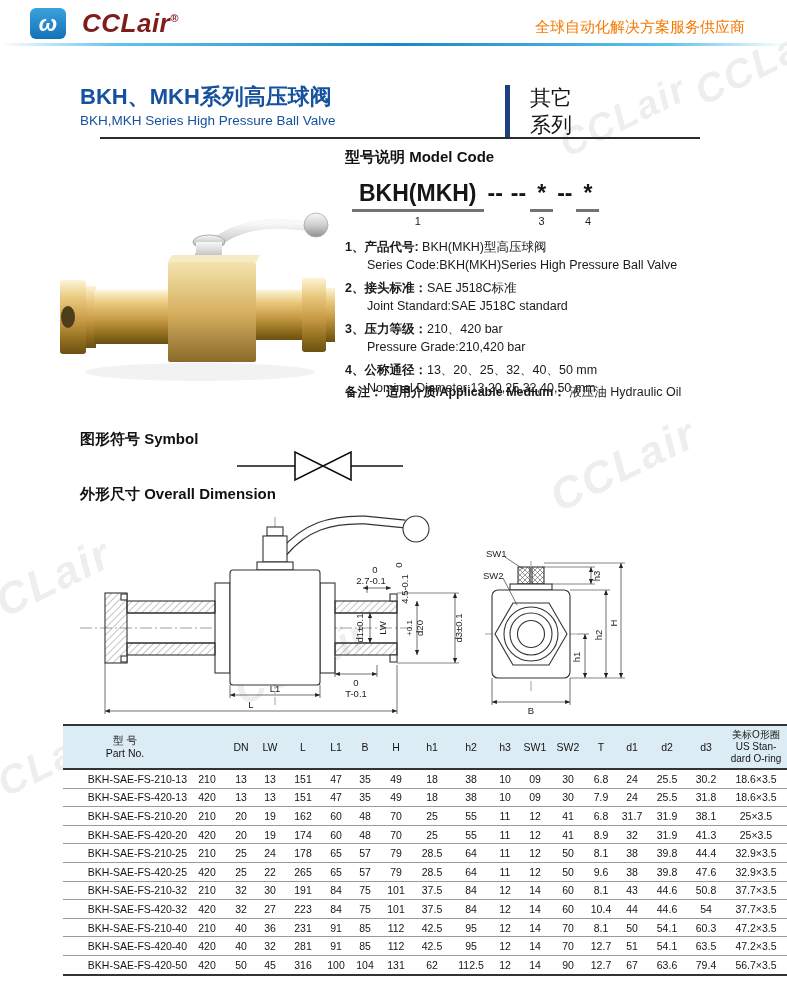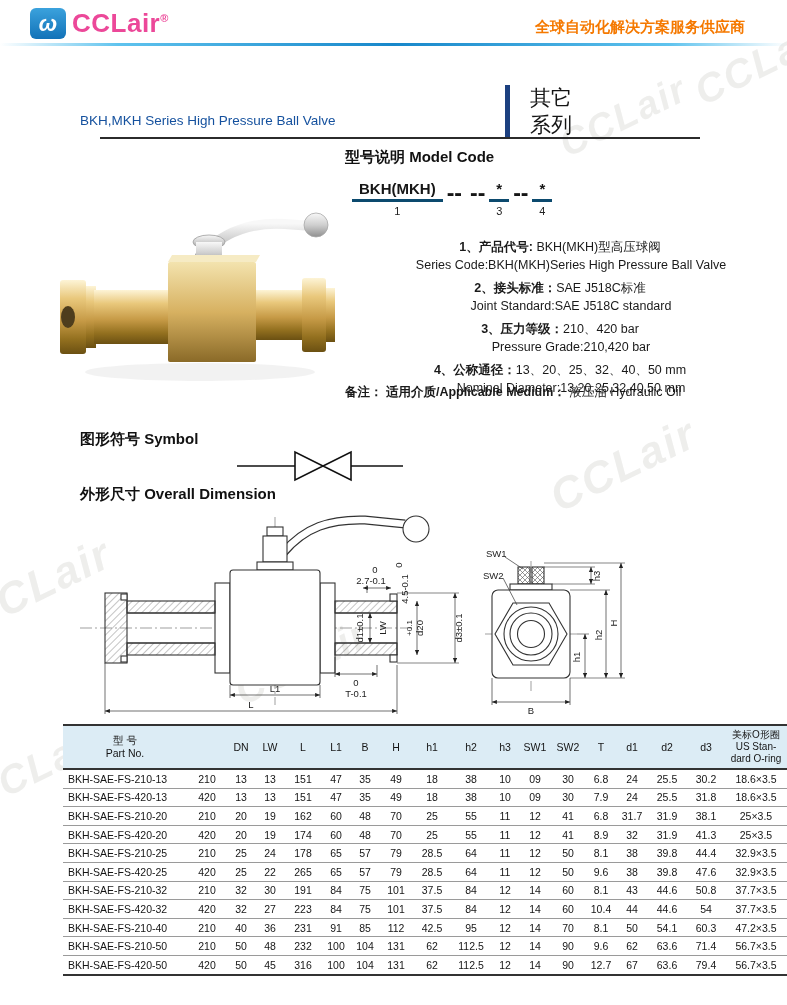--- a/index.html
+++ b/index.html
@@ -3,60 +3,60 @@
 <meta charset="utf-8">
 <style>
   html,body{margin:0;padding:0;background:#fff;}
   .page{position:relative;width:787px;height:1005px;background:#ffffff;overflow:hidden;
         font-family:"Liberation Sans",sans-serif;color:#1a1a1a;}
   
   .logo{position:absolute;left:30px;top:8px;display:flex;align-items:center;}
   .logo-box{width:36px;height:31px;border-radius:6px;background:linear-gradient(180deg,#3ba2dd,#1272b8);
             display:flex;align-items:center;justify-content:center;color:#fff;font-size:22px;
             font-style:italic;font-weight:bold;line-height:1;}
-  .logo-text{font-size:26px;font-weight:bold;color:#ec4899;margin-left:6px;letter-spacing:0.5px;}
+  .logo-text{font-size:26px;font-weight:bold;color:#7f1d1d;margin-left:16px;letter-spacing:0.5px;font-style:italic;}
   .logo-reg{font-size:11px;vertical-align:super;font-weight:bold;}
-  .tagline{position:absolute;right:42px;top:18px;font-size:15px;font-weight:bold;color:#f57900;}
+  .tagline{position:absolute;right:42px;top:18px;font-size:15px;font-weight:normal;color:#f57900;}
   .divider{position:absolute;left:0;top:43px;width:787px;height:3px;
            background:linear-gradient(90deg,rgba(255,255,255,0),#5fc3ee 15%,#1787ca 50%,#5fc3ee 85%,rgba(255,255,255,0));}
   
   .title-zh{position:absolute;left:80px;top:82px;font-size:22px;font-weight:bold;color:#15519e;}
   .title-en{position:absolute;left:80px;top:113px;font-size:13.5px;color:#15519e;}
   .series{position:absolute;left:505px;top:85px;border-left:5px solid #1c4080;padding-left:20px;
           font-family:"Liberation Serif",serif;font-size:21px;line-height:27px;color:#141414;}
   .title-rule{position:absolute;left:100px;top:137px;width:600px;border-top:2px solid #2b2b2b;}
   
   .section-h{position:absolute;font-size:15px;font-weight:bold;color:#111;}
   .mc-row{position:absolute;left:352px;top:180px;display:flex;align-items:flex-start;}
   .mc-part{display:flex;flex-direction:column;align-items:center;}
-  .mc-text{font-size:15px;font-weight:bold;color:#161616;padding:0 7px 2px;border-bottom:3px solid #0c4a6e;}
+  .mc-text{font-size:23px;font-weight:bold;color:#161616;padding:0 7px 2px;border-bottom:3px solid #737373;}
   .mc-sep{font-size:23px;font-weight:bold;padding:0 4px;color:#161616;}
   .mc-num{font-size:11px;margin-top:3px;color:#222;}
   
   .specs{position:absolute;left:345px;top:238px;width:430px;font-size:12.5px;}
-  .spec-item{margin-bottom:5px;text-align:center;}
+  .spec-item{margin-bottom:5px;}
   .spec-zh{line-height:18px;}
   .spec-num,.spec-label{font-weight:bold;}
   .spec-en{line-height:18px;padding-left:22px;}
   .note{position:absolute;left:345px;top:384px;font-size:12.5px;}
   .note b{font-weight:bold;}
   
   .photo{position:absolute;left:50px;top:210px;}
   .symbol-svg{position:absolute;left:235px;top:448px;}
   .drawing{position:absolute;left:65px;top:505px;}
   svg text{font-family:"Liberation Sans",sans-serif;fill:#222;}
   
   .dim-table{position:absolute;left:63px;top:724px;border-collapse:collapse;table-layout:fixed;
              width:724px;font-size:10.5px;color:#151515;}
   .dim-table thead th{background:#dcecf5;font-weight:normal;border-top:2px solid #333;
              border-bottom:2px solid #333;padding:3px 0;line-height:1.2;text-align:center;}
   .dim-table thead th.small{font-size:10px;}
   .dim-table td{border-bottom:1px solid #9a9a9a;text-align:center;padding:2.8px 0;white-space:nowrap;}
   .dim-table tr:last-child td{border-bottom:2px solid #333;}
-  .dim-table td:first-child{text-align:left;padding-left:5px;}
+  .dim-table td:first-child{text-align:right;padding-left:5px;}
   
   .wm{position:absolute;font-size:44px;font-weight:bold;font-style:italic;color:#cfcfcb;
       opacity:0.35;transform:rotate(-26deg);pointer-events:none;letter-spacing:2px;}
 </style>
 </head>
 <body>
 
 <div class="page">
 
   <div class="wm" style="left:555px;top:95px;font-size:38px;">CCLair</div>
@@ -66,20 +66,21 @@
   <div class="wm" style="left:-40px;top:560px;">CCLair</div>
   <div class="wm" style="left:-35px;top:745px;font-size:40px;">CCLair</div>
 
   <div class="logo">
     <div class="logo-box">ω</div>
     <div class="logo-text"><span>CCLair</span><span class="logo-reg">®</span></div>
   </div>
   <div class="tagline">全球自动化解决方案服务供应商</div>
   <div class="divider"></div>
 
+  <div class="title-zh">BKH、MKH系列高压球阀</div>
   <div class="title-en">BKH,MKH Series High Pressure Ball Valve</div>
   <div class="series">
     <div>其它</div>
     <div>系列</div>
   </div>
   <div class="title-rule"></div>
 
   <div class="section-h" style="left:345px;top:148px;">型号说明 Model Code</div>
   <div class="mc-row">
     <span class="mc-part">
@@ -553,38 +554,38 @@
           <td>12</td>
           <td>14</td>
           <td>70</td>
           <td>8.1</td>
           <td>50</td>
           <td>54.1</td>
           <td>60.3</td>
           <td>47.2×3.5</td>
         </tr>
         <tr>
-          <td>BKH-SAE-FS-210-50</td>
-          <td>210</td>
-          <td>50</td>
-          <td>48</td>
-          <td>232</td>
-          <td>100</td>
-          <td>104</td>
-          <td>131</td>
-          <td>62</td>
-          <td>112.5</td>
+          <td>BKH-SAE-FS-420-40</td>
+          <td>420</td>
+          <td>40</td>
+          <td>32</td>
+          <td>281</td>
+          <td>91</td>
+          <td>85</td>
+          <td>112</td>
+          <td>42.5</td>
+          <td>95</td>
           <td>12</td>
           <td>14</td>
-          <td>90</td>
-          <td>9.6</td>
-          <td>62</td>
-          <td>63.6</td>
-          <td>71.4</td>
-          <td>56.7×3.5</td>
+          <td>70</td>
+          <td>12.7</td>
+          <td>51</td>
+          <td>54.1</td>
+          <td>63.5</td>
+          <td>47.2×3.5</td>
         </tr>
         <tr>
           <td>BKH-SAE-FS-420-50</td>
           <td>420</td>
           <td>50</td>
           <td>45</td>
           <td>316</td>
           <td>100</td>
           <td>104</td>
           <td>131</td>

